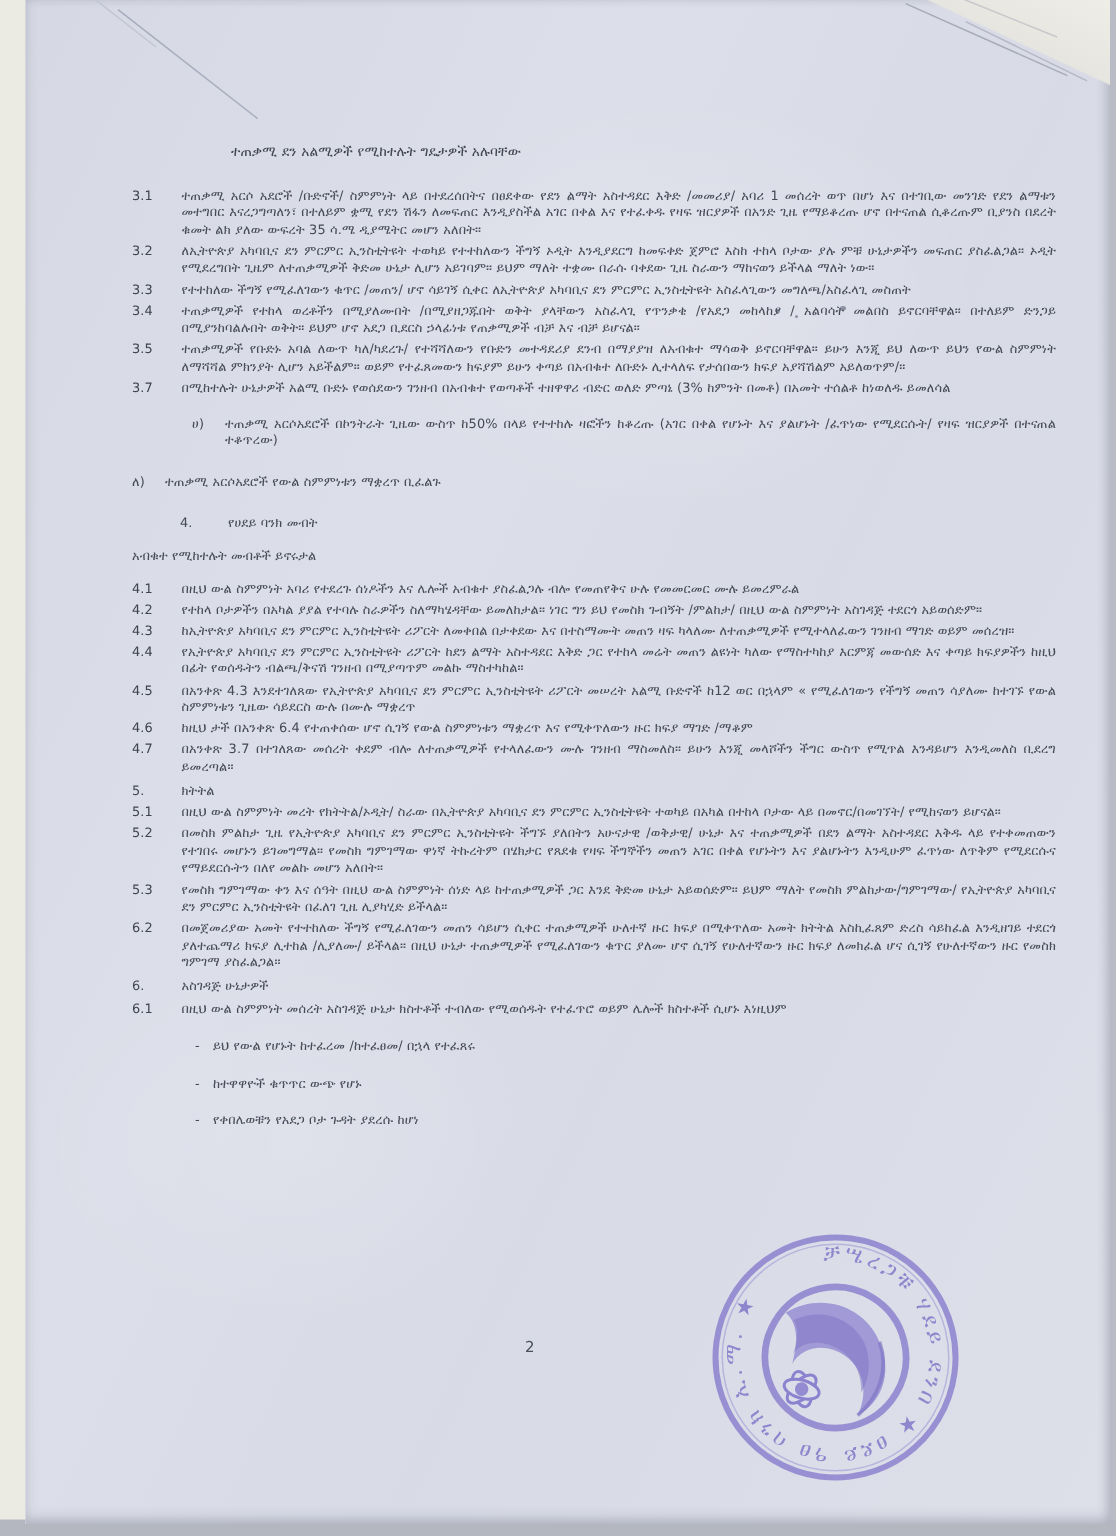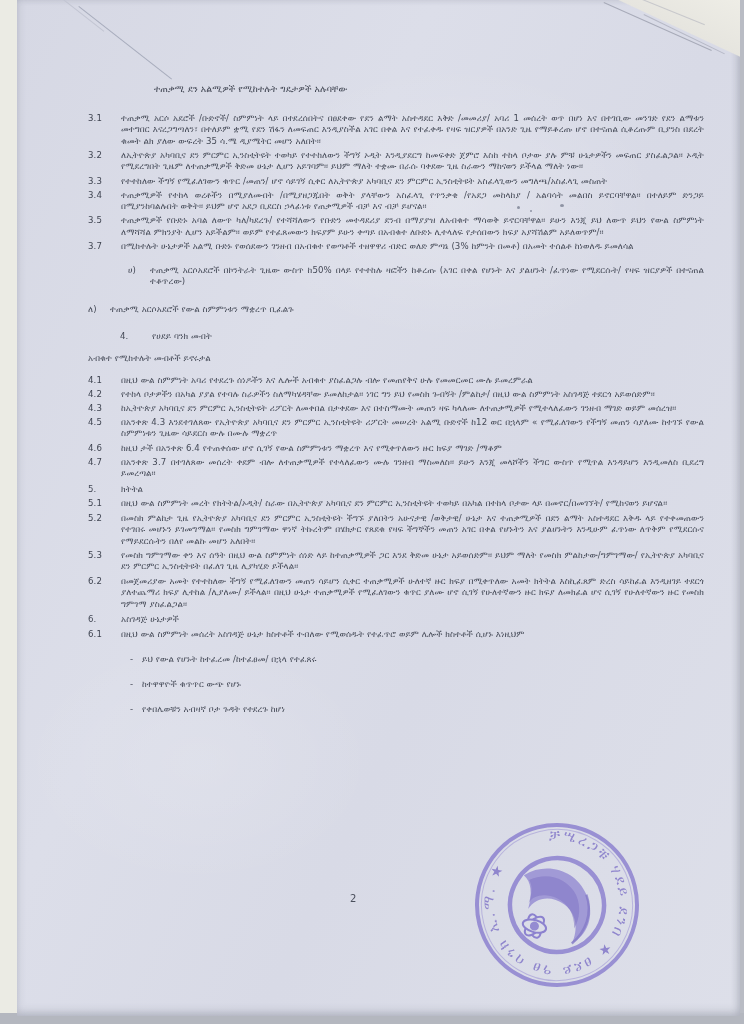--- a/index.html
+++ b/index.html
@@ -27,21 +27,21 @@
   }
   .crease{position:absolute;background:#a7aab8;transform-origin:0 0;}
   .crease.c1{right:18px;top:2px;width:118px;height:1px;transform:rotate(24deg);}
   .crease.c2{right:6px;top:14px;width:90px;height:1px;transform:rotate(26deg);opacity:.7;}
   .crease.c3{right:30px;top:-2px;width:70px;height:1px;transform:rotate(22deg);opacity:.5;}
   .fold-line-tl{position:absolute;left:62px;top:6px;width:118px;height:1px;background:#9ba0b2;transform:rotate(38deg);transform-origin:0 0;opacity:.8;}
   .fold-line-tl2{position:absolute;left:40px;top:-6px;width:60px;height:1px;background:#c2c5d2;transform:rotate(38deg);transform-origin:0 0;}
 
   
   .content{
-    position:absolute;left:88px;top:83px;width:616px;
+    position:absolute;left:88px;top:96px;width:616px;
     color:#454a57;font-size:8.6px;line-height:11.6px;
     letter-spacing:0.1px;
   }
   .doc-title{margin:0 0 18px 66px;font-size:9.2px;color:#3f4451;}
   .item{display:flex;margin:0 0 2.5px 0;text-align:justify;justify-content:flex-end;}
   .item .num{flex:0 0 33px;color:#3f4451;}
   .item .txt{flex:1;}
   .clause{display:flex;margin:10px 0 2px 0;text-align:justify;}
   .clause .lab{flex:0 0 22px;}
   .clause .txt{flex:1;}
@@ -146,20 +146,24 @@
       <div class="item">
         <span class="num">4.2</span>
         <span class="txt">የተከላ ቦታዎችን በአካል ያያል የተባሉ ስራዎችን ስለማካሄዳቸው ይመለከታል። ነገር ግን ይህ የመስክ ጉብኝት /ምልከታ/ በዚህ ውል ስምምነት አስገዳጅ ተደርጎ አይወሰድም።</span>
       </div>
 
       <div class="item">
         <span class="num">4.3</span>
         <span class="txt">ከኢትዮጵያ አካባቢና ደን ምርምር ኢንስቲትዩት ሪፖርት ለመቀበል በታቀደው እና በተስማሙት መጠን ዛፍ ካላለሙ ለተጠቃሚዎች የሚተላለፈውን ገንዘብ ማገድ ወይም መሰረዝ።</span>
       </div>
 
+      <div class="item">
+        <span class="num">4.4</span>
+        <span class="txt">የኢትዮጵያ አካባቢና ደን ምርምር ኢንስቲትዩት ሪፖርት ከደን ልማት አስተዳደር እቅድ ጋር የተከላ መሬት መጠን ልዩነት ካለው የማስተካከያ እርምጃ መውሰድ እና ቀጣይ ክፍያዎችን ከዚህ በፊት የወሰዱትን ብልጫ/ቅናሽ ገንዘብ በሚያጣጥም መልኩ ማስተካከል።</span>
+      </div>
 
       <div class="item">
         <span class="num">4.5</span>
         <span class="txt">በአንቀጽ 4.3 እንደተገለጸው የኢትዮጵያ አካባቢና ደን ምርምር ኢንስቲትዩት ሪፖርት መሠረት አልሚ ቡድኖች ከ12 ወር በኋላም « የሚፈለገውን የችግኝ መጠን ሳያለሙ ከተገኙ የውል ስምምነቱን ጊዜው ሳይደርስ ውሉ በሙሉ ማቋረጥ</span>
       </div>
 
       <div class="item">
         <span class="num">4.6</span>
         <span class="txt">ከዚህ ታች በአንቀጽ 6.4 የተጠቀሰው ሆኖ ሲገኝ የውል ስምምነቱን ማቋረጥ እና የሚቀጥለውን ዙር ክፍያ ማገድ /ማቆም</span>
       </div>
@@ -218,21 +222,21 @@
         <span>ይህ የውል የሆኑት ከተፈረመ /ከተፈፀመ/ በኋላ የተፈጸሩ</span>
       </div>
 
       <div class="bullet">
         <span class="dash">-</span>
         <span>ከተዋዋዮች ቁጥጥር ውጭ የሆኑ</span>
       </div>
 
       <div class="bullet">
         <span class="dash">-</span>
-        <span>የቀበሌወቹን አብዛኛ ቦታ ጉዳት የተደረጉ ከሆነ</span>
+        <span>የቀበሌወቹን የአደጋ ቦታ ጉዳት ያደረሱ ከሆነ</span>
       </div>
     </div>
 </div>
 
 <div class="page-num">2</div>
 
 <div class="stamp">
   <svg width="182" height="190" viewBox="0 0 182 190">
     <defs>
       <path id="ringPath" d="M 91,30 A 63,63 0 1 1 90.9,30" fill="none"></path>

